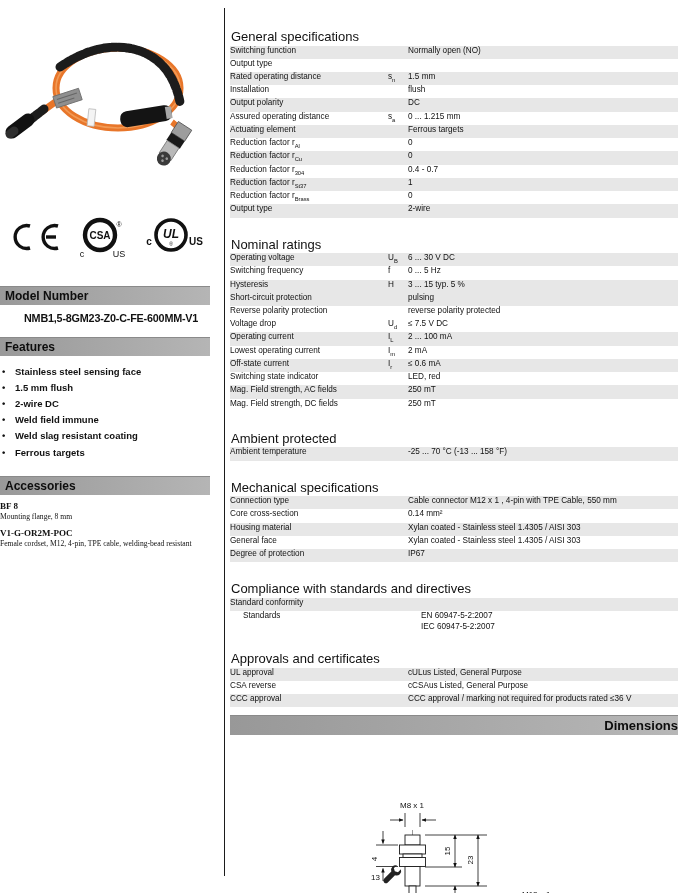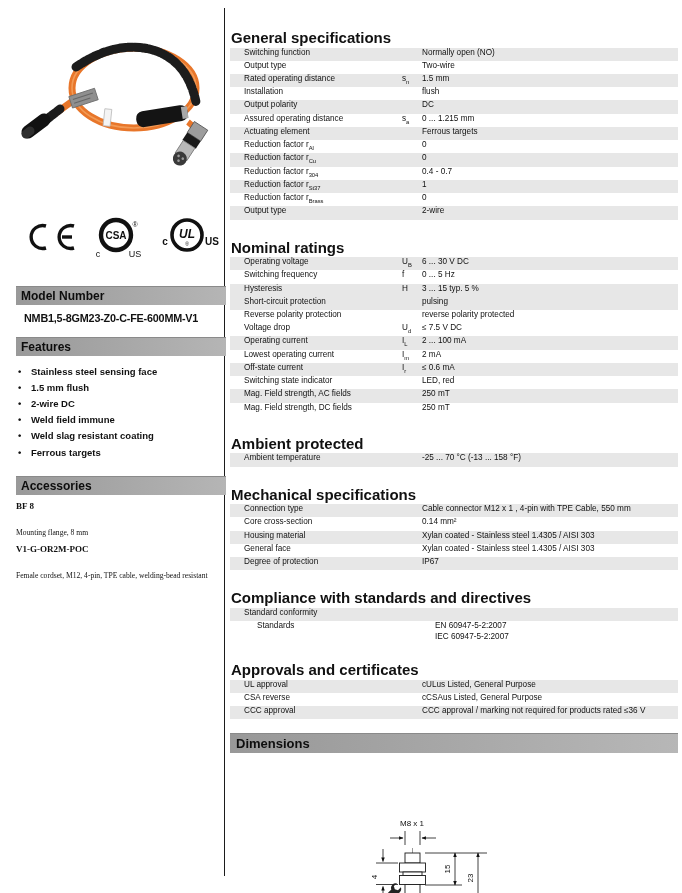--- a/index.html
+++ b/index.html
@@ -1,38 +1,38 @@
 <!DOCTYPE html>
 <html><head>
 <meta charset="utf-8">
 <style>
   html,body{margin:0;padding:0;background:#fff;}
   body{width:682px;height:893px;position:relative;font-family:"Liberation Sans",sans-serif;color:#111;overflow:hidden;}
   .page{position:absolute;inset:0;background:#fff;}
   .divider{position:absolute;left:224px;top:8px;width:1px;height:868px;background:#1b1b1b;}
   
-  .left-col{position:absolute;left:16px;top:10px;width:210px;}
+  .left-col{position:absolute;left:0;top:10px;width:210px;}
   .photo-svg{display:block;width:210px;height:198px;}
   .logos{display:flex;align-items:center;justify-content:space-between;height:46px;margin:6px 6px 26px 10px;}
   .bar{height:18px;line-height:18px;background:linear-gradient(90deg,#999,#b5b5b5);
        font-weight:bold;font-size:12px;color:#0d0d0d;padding-left:5px;border-top:1px solid #8a8a8a;}
-  .model-number{font-weight:bold;font-size:10.8px;letter-spacing:-0.2px;margin:7px 0 13px 8px;white-space:nowrap;}
+  .model-number{font-weight:bold;font-size:10.8px;letter-spacing:-0.2px;margin:7px 0 13px 0;white-space:nowrap;padding-left:24px;}
   .features-list{list-style:none;margin:7px 0 16px 0;padding:0;}
   .features-list li{display:flex;font-size:9.5px;font-weight:bold;padding:2.6px 0;}
   .features-list .blt{width:13px;padding-left:2px;}
   .acc-item{margin-top:6px;font-family:Liberation Serif, serif;}
   .acc-name{font-size:9px;font-weight:bold;}
-  .acc-desc{font-size:7.6px;line-height:9.6px;margin-top:17px;}
+  .acc-desc{font-size:7.6px;line-height:9.6px;margin-top:1px;}
   
   .right-col{position:absolute;left:230px;top:10px;width:448px;}
   .bar-big{height:19px;line-height:19px;background:linear-gradient(90deg,#989898,#b7b7b7);
        font-weight:bold;font-size:13px;color:#0d0d0d;padding-left:6px;border-top:1px solid #8a8a8a;}
   .tech-sections{margin-top:4px;}
-  .sec-title{font-weight:bold;font-size:15px;padding:3px 0 1.5px 1px;margin-top:16px;}
-  .trow{display:flex;min-height:10.6px;line-height:10.6px;font-size:8.2px;padding-left:14px;}
+  .sec-title{font-weight:normal;font-size:13px;padding:3px 0 1.5px 1px;margin-top:16px;}
+  .trow{display:flex;min-height:10.6px;line-height:10.6px;font-size:8.2px;}
   .trow.odd{background:#e7e7e7;}
   .c-label{width:158px;flex:none;white-space:nowrap;}
   .c-label.ind2{padding-left:13px;}
   .c-sym{width:20px;flex:none;}
   .c-val{flex:1;white-space:pre-line;padding-right:4px;}
   sub{font-size:5.8px;}
   .dims-wrap{margin-top:7px;}
   .dims-svg{display:block;width:448px;height:360px;}
   svg text{font-family:"Liberation Sans",sans-serif;}
 </style>
@@ -154,21 +154,20 @@
 
   <div class="trow odd">
     <span class="c-label"><span class="lab-main">Switching function</span><sub class="lab-sub"></sub></span>
     <span class="c-sym"><span class="sym-main"></span><sub class="sym-sub"></sub></span>
     <span class="c-val">Normally open (NO)</span>
   </div>
 
   <div class="trow">
     <span class="c-label"><span class="lab-main">Output type</span><sub class="lab-sub"></sub></span>
     <span class="c-sym"><span class="sym-main"></span><sub class="sym-sub"></sub></span>
-    <span class="c-val">Two-wire</span>
   </div>
 
   <div class="trow odd">
     <span class="c-label"><span class="lab-main">Rated operating distance</span><sub class="lab-sub"></sub></span>
     <span class="c-sym"><span class="sym-main">s</span><sub class="sym-sub">n</sub></span>
     <span class="c-val">1.5 mm</span>
   </div>
 
   <div class="trow">
     <span class="c-label"><span class="lab-main">Installation</span><sub class="lab-sub"></sub></span>
@@ -373,21 +372,21 @@
     <span class="c-val">cCSAus Listed, General Purpose</span>
   </div>
 
   <div class="trow odd">
     <span class="c-label"><span class="lab-main">CCC approval</span><sub class="lab-sub"></sub></span>
     <span class="c-sym"><span class="sym-main"></span><sub class="sym-sub"></sub></span>
     <span class="c-val">CCC approval / marking not required for products rated ≤36 V</span>
   </div>
 </div>
 
-    <div class="bar-big" style="margin-top:14px;">Dimensions</div>
+    <div class="bar-big" style="margin-top:8px;text-align:right;">Dimensions</div>
 
     <div class="dims-wrap">
       <svg class="dims-svg" viewBox="0 0 448 360">
         <defs>
           <marker id="mA" viewBox="0 0 10 10" refX="9" refY="5" markerWidth="8" markerHeight="5.5" orient="auto-start-reverse">
             <path d="M0,1 L10,5 L0,9 z" fill="#111"></path>
           </marker>
           <g id="wrench">
             <path d="M15.2,1.6 a4.6,4.6 0 0 0 -5.9,5.9 L2.1,14.7 a2.6,2.6 0 1 0 3.7,3.7 L13,11.2 a4.6,4.6 0 0 0 5.9,-5.9 L16,8.2 l-3.2,-1 -1,-3.2 z" fill="#222"></path>
           </g>

